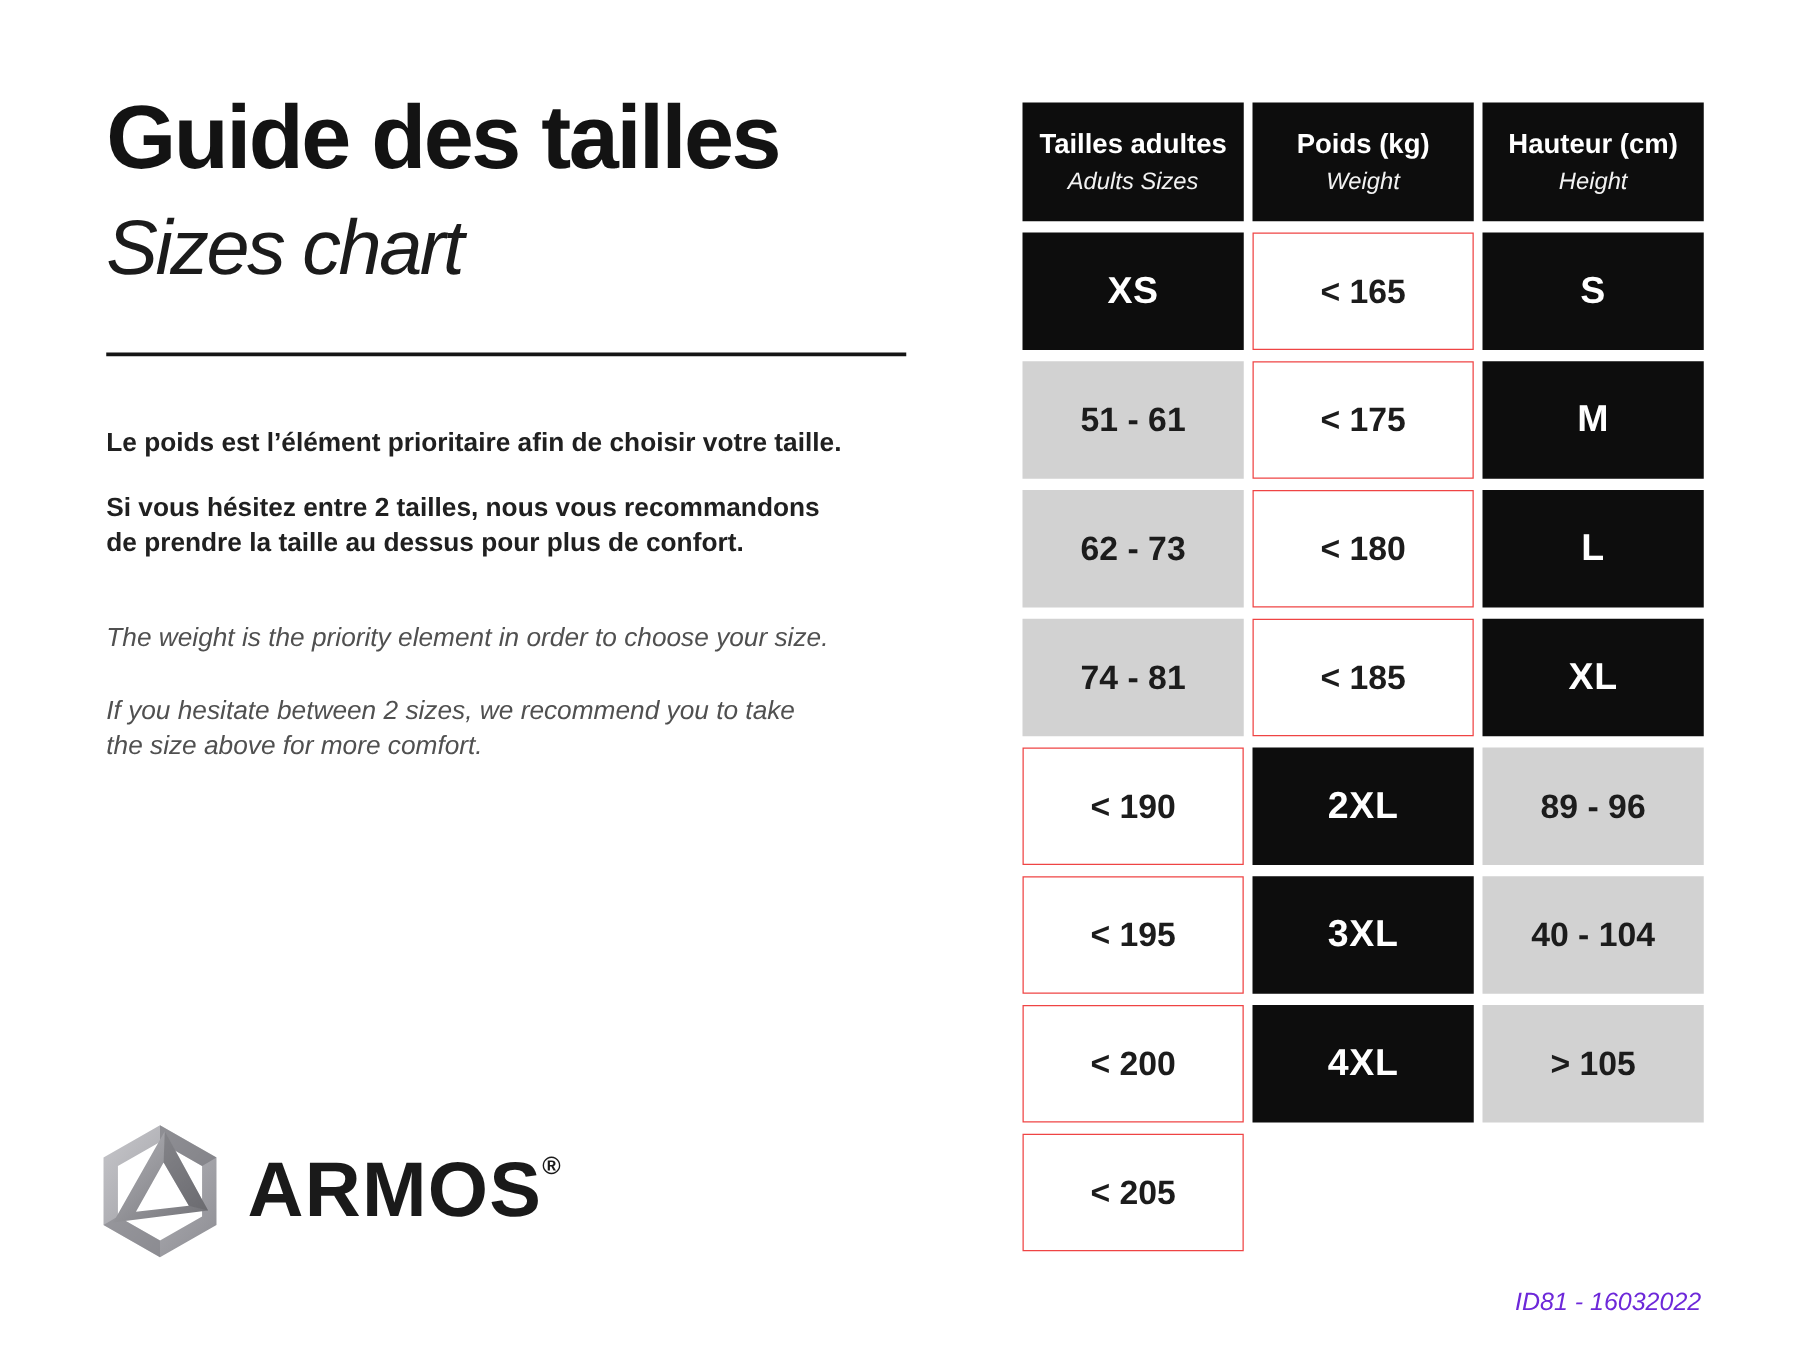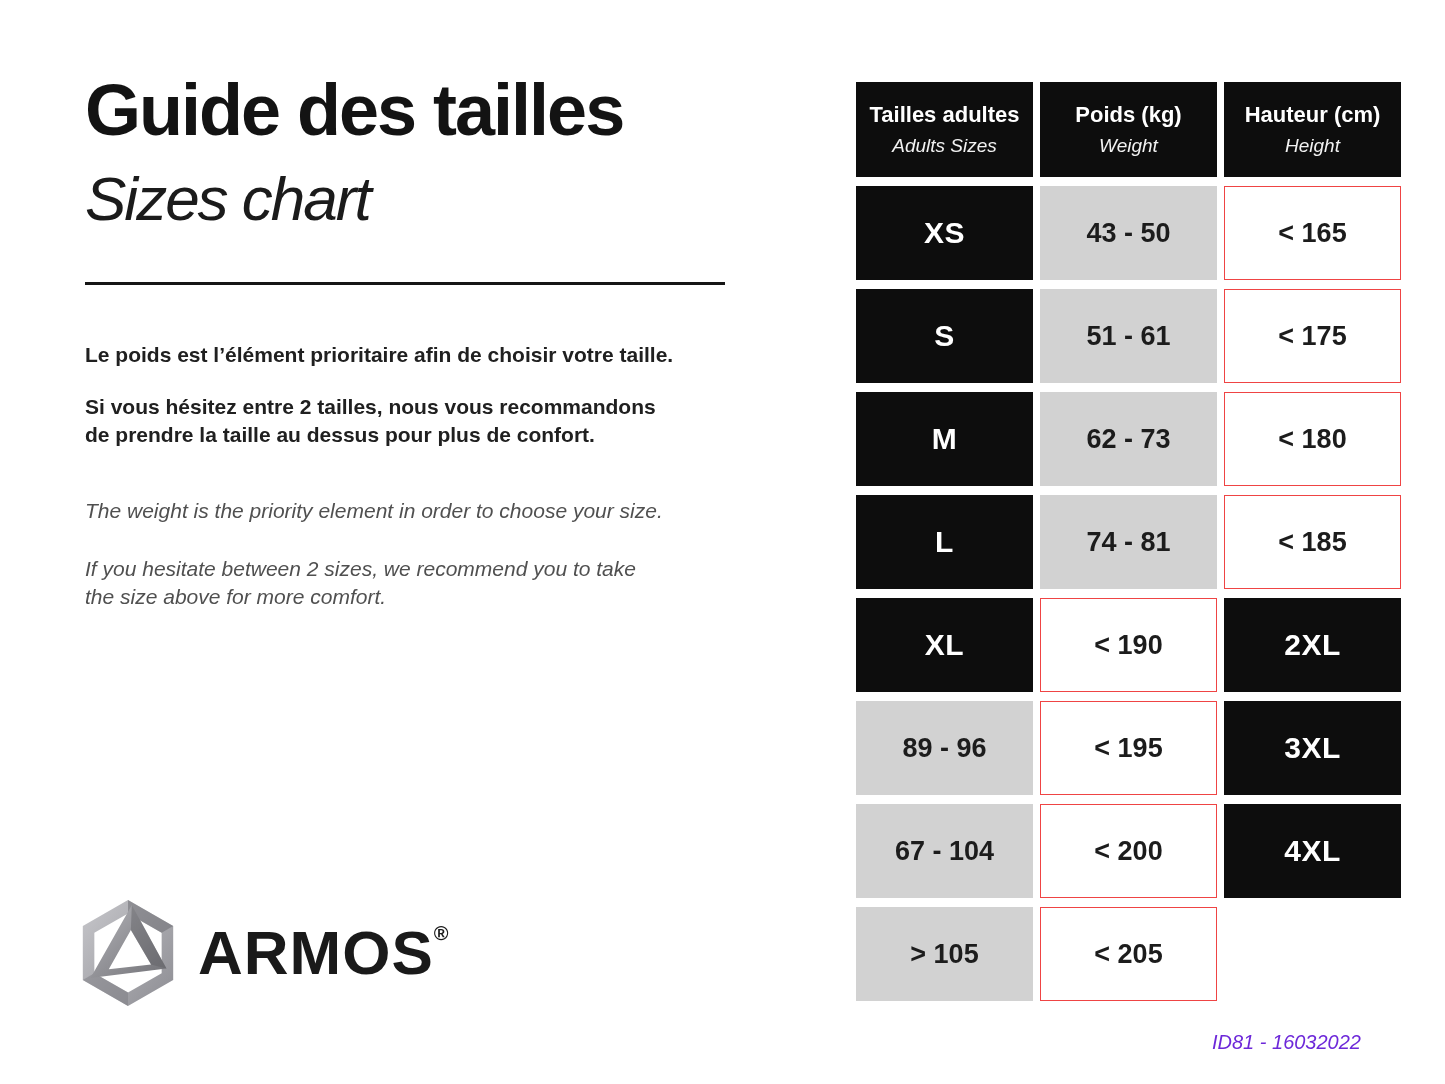--- a/index.html
+++ b/index.html
@@ -33,21 +33,21 @@
   .logo { position:absolute; left:78px; top:896px; display:flex; align-items:center; }
   .logo svg { display:block; }
   .wordmark {
     font-size:62px; font-weight:bold; letter-spacing:1px; color:#1a1a1a;
     margin-left:20px; line-height:1;
   }
   .registered { font-size:20px; vertical-align:34px; font-weight:bold; letter-spacing:0; }
 
   
   .size-table {
-    position:absolute; left:856px; top:82px;
+    position:absolute; left:818px; top:82px;
     display:grid;
     grid-template-columns:repeat(3, 177px);
     grid-template-rows:95px repeat(8, 94px);
     column-gap:7px; row-gap:9px;
   }
   .cell {
     display:flex; flex-direction:column; align-items:center; justify-content:center;
     text-align:center;
   }
   .cell-header { background:#0d0d0d; color:#ffffff; gap:7px; }
@@ -95,21 +95,20 @@
     <div class="cell cell-header">
       <span class="h-primary">Poids (kg)</span>
       <span class="h-secondary">Weight</span>
     </div>
     <div class="cell cell-header">
       <span class="h-primary">Hauteur (cm)</span>
       <span class="h-secondary">Height</span>
     </div>
 
     <div class="cell cell-size">XS</div>
-    <div class="cell cell-weight">43 - 50</div>
     <div class="cell cell-height">&lt; 165</div>
 
     <div class="cell cell-size">S</div>
     <div class="cell cell-weight">51 - 61</div>
     <div class="cell cell-height">&lt; 175</div>
 
     <div class="cell cell-size">M</div>
     <div class="cell cell-weight">62 - 73</div>
     <div class="cell cell-height">&lt; 180</div>
 
@@ -118,21 +117,21 @@
     <div class="cell cell-height">&lt; 185</div>
 
     <div class="cell cell-size">XL</div>
     <div class="cell cell-height">&lt; 190</div>
 
     <div class="cell cell-size">2XL</div>
     <div class="cell cell-weight">89 - 96</div>
     <div class="cell cell-height">&lt; 195</div>
 
     <div class="cell cell-size">3XL</div>
-    <div class="cell cell-weight">67 - 104</div>
+    <div class="cell cell-weight">40 - 104</div>
     <div class="cell cell-height">&lt; 200</div>
 
     <div class="cell cell-size">4XL</div>
     <div class="cell cell-weight">&gt; 105</div>
     <div class="cell cell-height">&lt; 205</div>
   </div>
 
   <div class="logo">
     <span>
       <svg width="100" height="114" viewBox="0 0 104 116" xmlns="http://www.w3.org/2000/svg">

